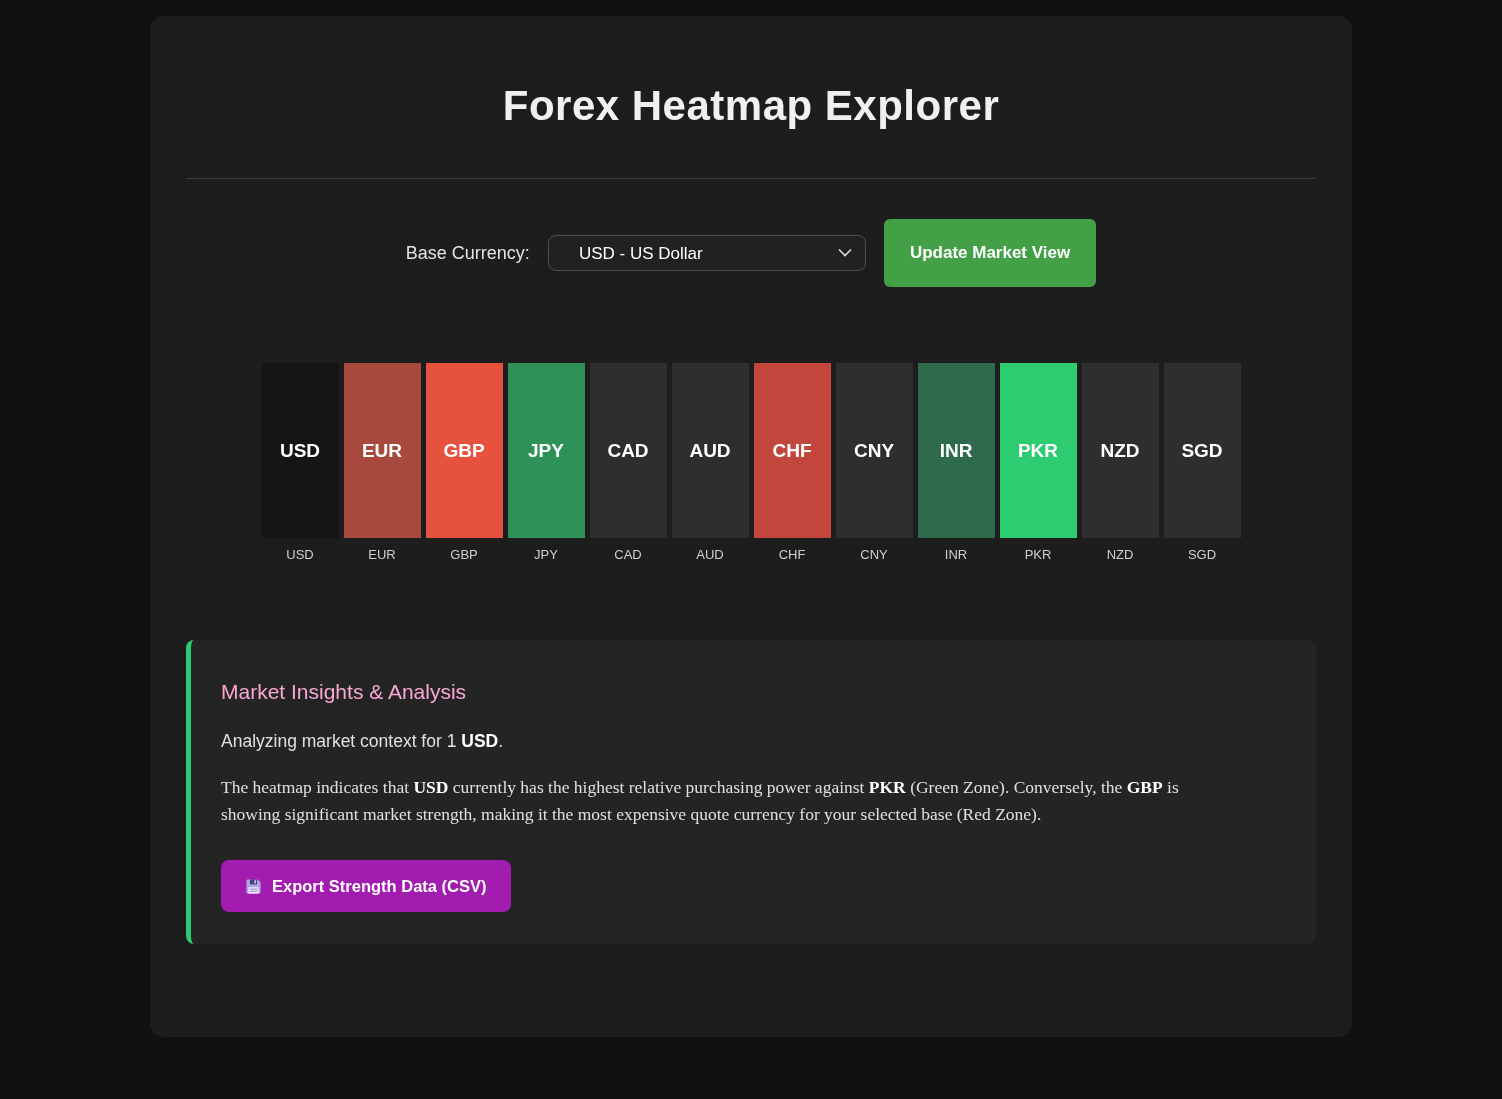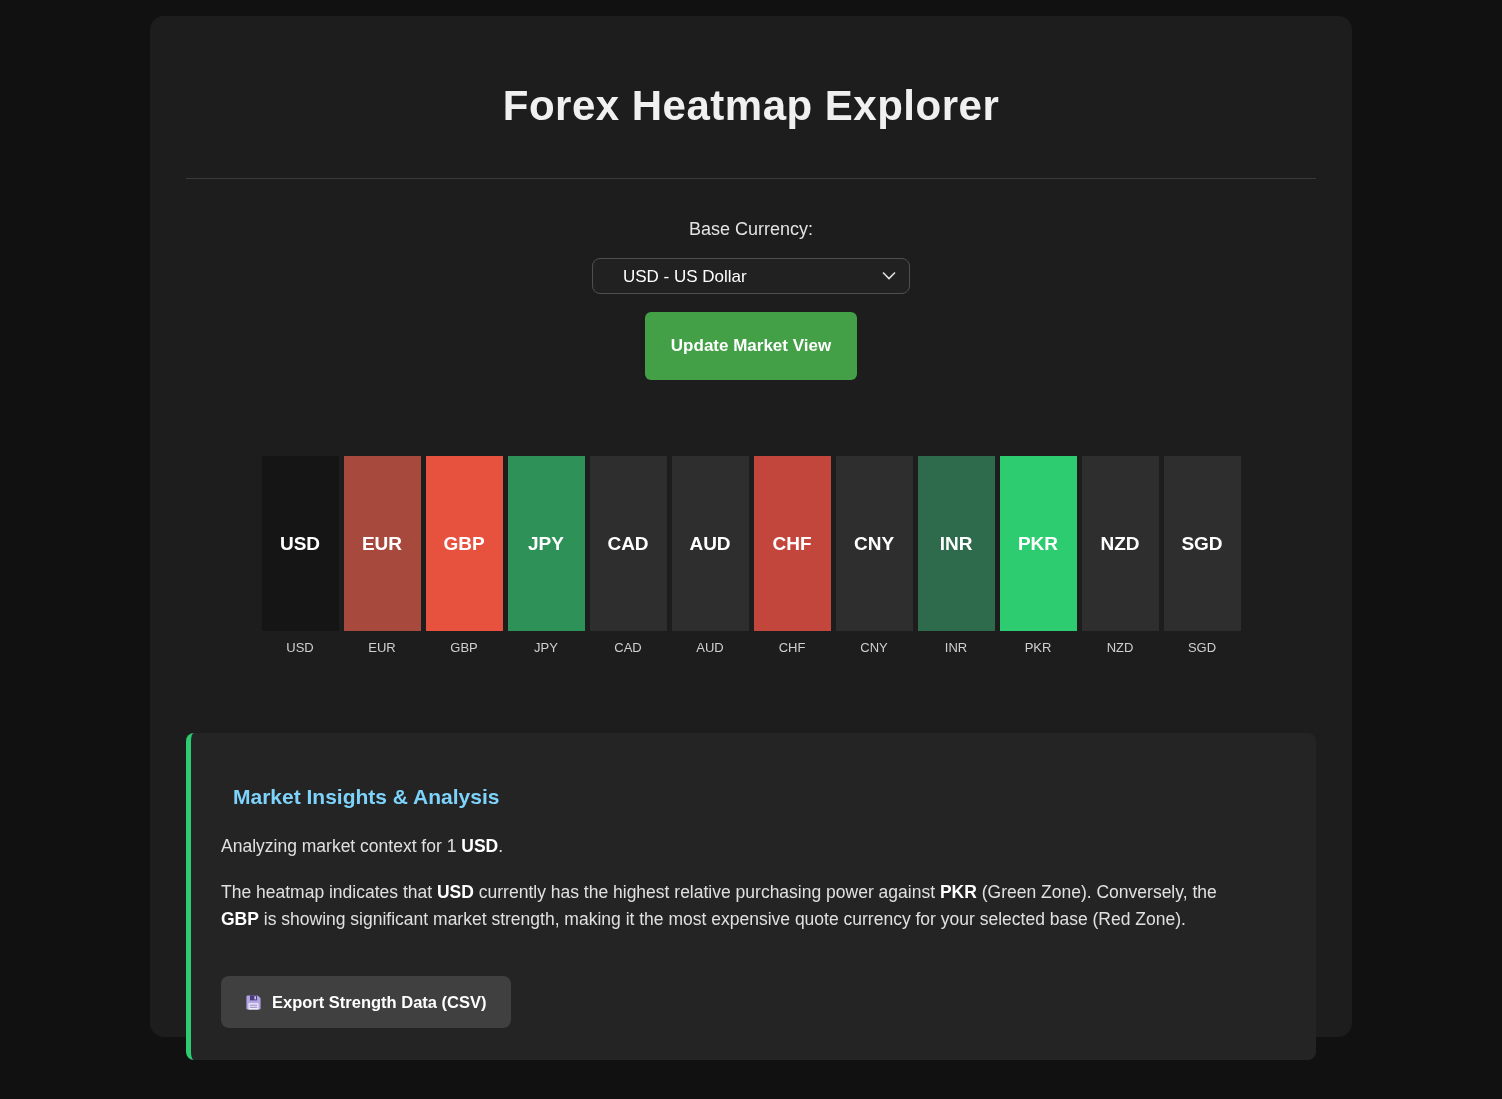--- a/index.html
+++ b/index.html
@@ -38,21 +38,20 @@
     border: none;
     border-top: 1px solid #3b3b3b;
     margin: 48px 0 0;
   }
   .controls {
     margin-top: 40px;
     display: flex;
     align-items: center;
     justify-content: center;
     gap: 18px;
-    flex-direction: column;
   }
   .controls-label {
     font-size: 18px;
     color: #e3e3e3;
   }
   .select-wrap {
     position: relative;
     width: 318px;
   }
   .currency-select {
@@ -116,35 +115,36 @@
     color: #cfcfcf;
   }
   .insights {
     margin-top: 78px;
     background: #242424;
     border-left: 5px solid #2ecc71;
     border-radius: 8px;
     padding: 40px 35px 32px 30px;
   }
   .insights-heading {
-    margin: 12px;
+    margin: 0;
     font-size: 21px;
-    font-weight: bold;
-    color: #7dd3fc;
+    font-weight: normal;
+    color: #f9a8d4;
   }
   .insights p {
     font-size: 17.5px;
     color: #e0e0e0;
   }
   .insights p strong { color: #ffffff; }
   .intro { margin: 27px 0 0; }
   .analysis {
-    margin: 22px 0 11px;
+    margin: 22px 0 0;
     line-height: 1.55;
     max-width: 1010px;
+    font-family: Liberation Serif, serif;
   }
   .btn-blue {
     margin-top: 32px;
     height: 52px;
     padding: 0 24px;
     display: inline-flex;
     align-items: center;
     gap: 10px;
     border: none;
     border-radius: 8px;
@@ -226,21 +226,21 @@
       <div class="tile-col">
         <div class="tile" style="background: rgb(46, 46, 46); color: rgb(255, 255, 255);">SGD</div>
         <div class="tile-caption">SGD</div>
       </div>
     </div>
 
   <div class="insights" style="border-left-color: rgb(46, 204, 113);">
     <h2 class="insights-heading">Market Insights &amp; Analysis</h2>
     <p class="intro" id="insights-intro"><span>Analyzing market context for 1 </span><strong>USD</strong><span>.</span></p>
     <p class="analysis" id="insights-analysis"><span>The heatmap indicates that </span><strong>USD</strong><span> currently has the highest relative purchasing power against </span><strong>PKR</strong><span> (Green Zone). Conversely, the </span><strong>GBP</strong><span> is showing significant market strength, making it the most expensive quote currency for your selected base (Red Zone).</span></p>
-    <button class="btn-blue" style="background: #404040;">
+    <button class="btn-blue" style="background: #a21caf;">
       <span style="display:flex;">
         <svg width="17" height="17" viewBox="0 0 24 24">
           <path d="M2 4a2 2 0 0 1 2-2h14l4 4v14a2 2 0 0 1-2 2H4a2 2 0 0 1-2-2z" fill="#b3a4e6"></path>
           <rect x="7" y="2" width="10" height="7" fill="#4a3d78"></rect>
           <rect x="13.2" y="3.2" width="2.4" height="4.4" fill="#cfc6ef"></rect>
           <rect x="5" y="13" width="14" height="9" fill="#f1edfb"></rect>
           <rect x="6.6" y="15" width="10.8" height="1.4" fill="#8d80bf"></rect>
           <rect x="6.6" y="18" width="10.8" height="1.4" fill="#8d80bf"></rect>
         </svg>
       </span>

